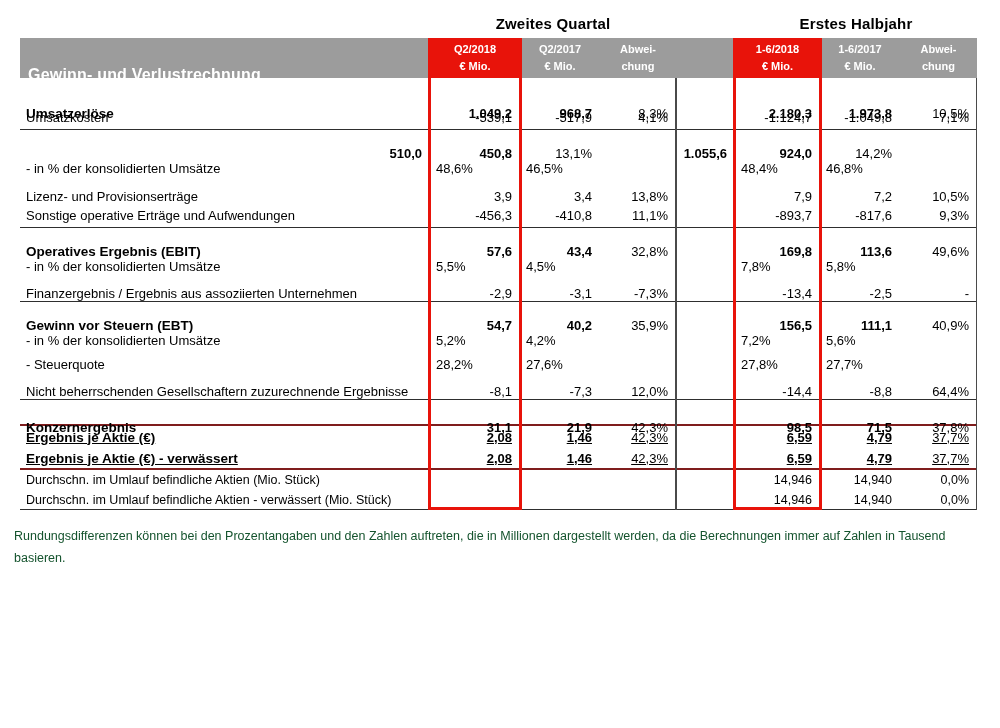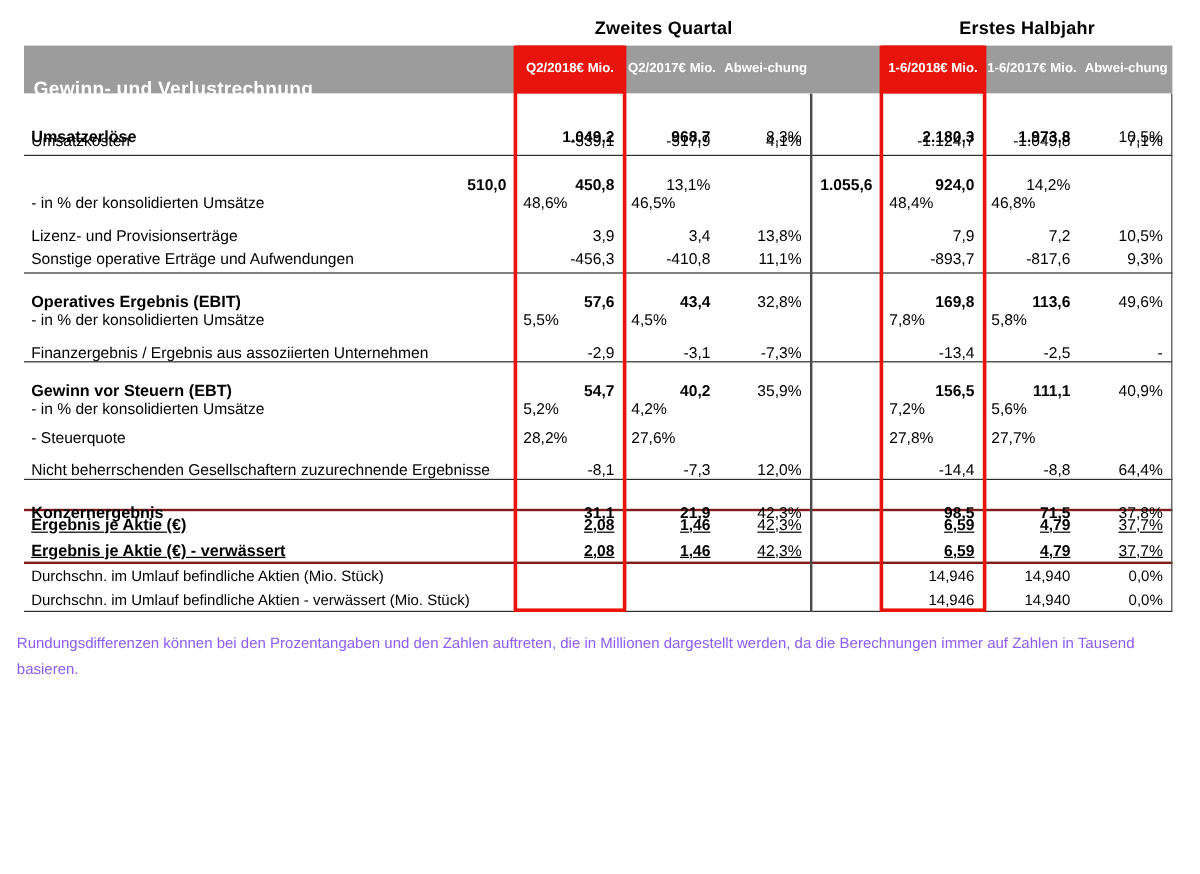--- a/index.html
+++ b/index.html
@@ -28,21 +28,21 @@
   .table-wrap{position:relative;width:957px;margin-left:20px;}
   .header-bar{
     display:grid;grid-template-columns:var(--cols);
     background:var(--gray);height:40px;
   }
   .header-title{
     align-self:center;font-size:16px;font-weight:bold;color:#fff;
     padding-left:8px;letter-spacing:.2px;margin-top:28px;
   }
   .col-head{
-    display:flex;flex-direction:row;justify-content:center;align-items:center;
+    display:flex;flex-direction:column;justify-content:center;align-items:center;
     font-size:11px;font-weight:bold;color:#fff;line-height:1.55;height:40px;
   }
   .col-head.hl{background:var(--red);}
   .tbody{background:#fff;}
   .row{
     display:grid;grid-template-columns:var(--cols);
     align-items:center;height:24px;
   }
   .row.tall{height:26px;}
   .row.short{height:22px;text-decoration:underline;}
@@ -66,21 +66,21 @@
     pointer-events:none;
   }
   #red-box-q{left:408px;width:94px;}
   #red-box-h{left:713px;width:89px;}
   .vline{position:absolute;top:40px;bottom:0;width:1.5px;background:#4a4a4a;pointer-events:none;}
   #vline-spacer{left:655px;}
   #vline-right{left:955.5px;}
   
   .footnote{
     width:972px;margin:16px 0 0 14px;
-    font-size:12.5px;line-height:1.75;color:#8b5cf6;
+    font-size:12.5px;line-height:1.75;color:#14532d;
   }
 </style>
 </head>
 <body>
 
 <div class="page">
 
   <div class="titles-row">
     <div class="group-title q">Zweites Quartal</div>
     <div class="group-title h">Erstes Halbjahr</div>

